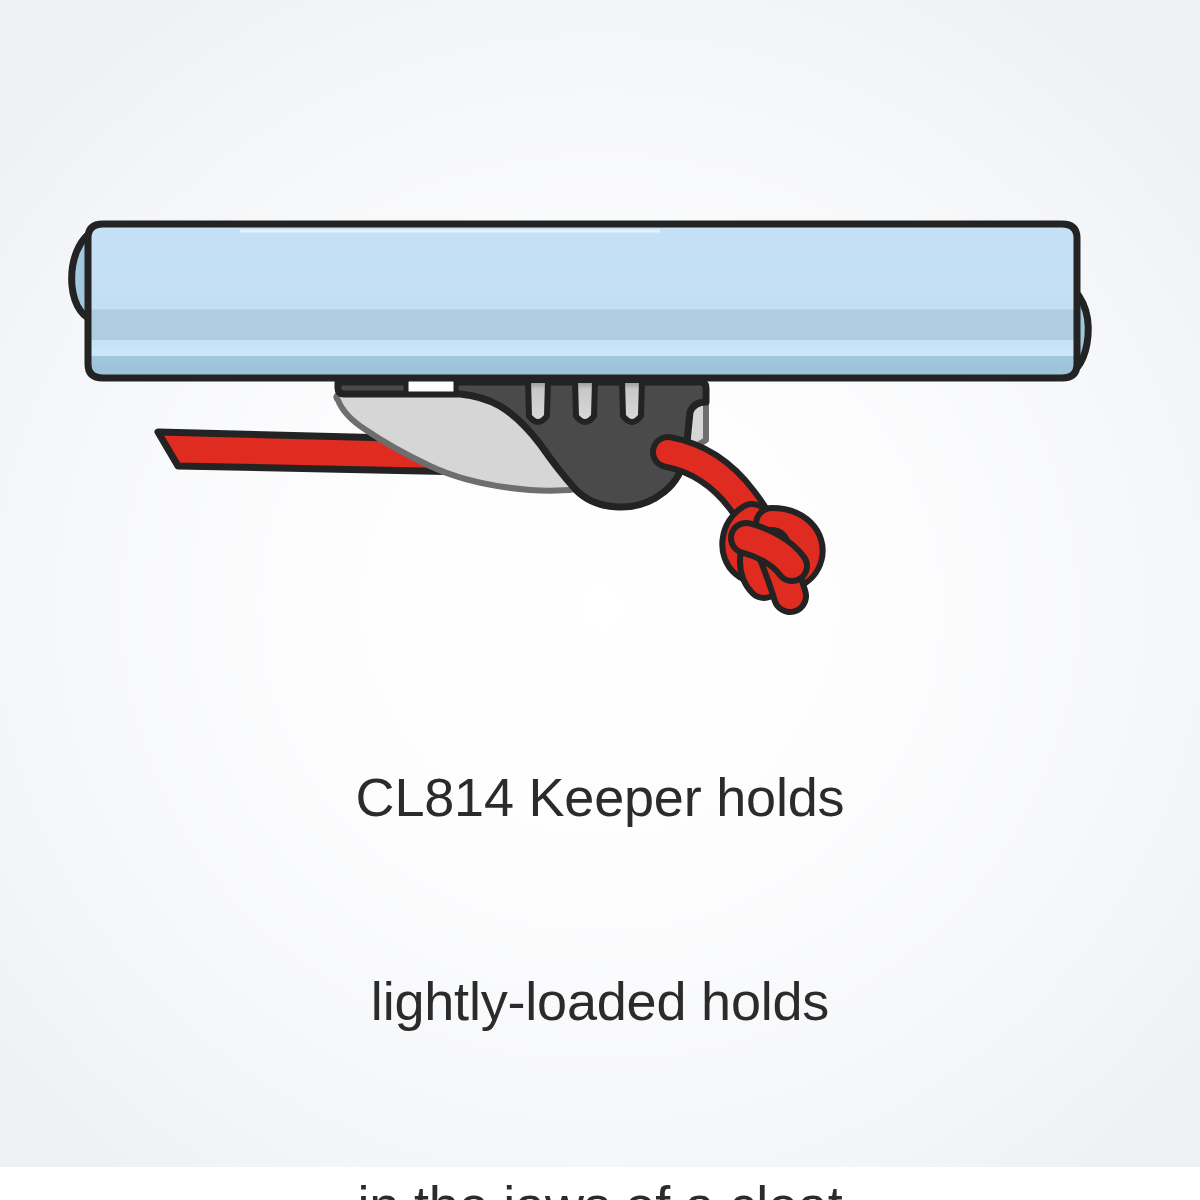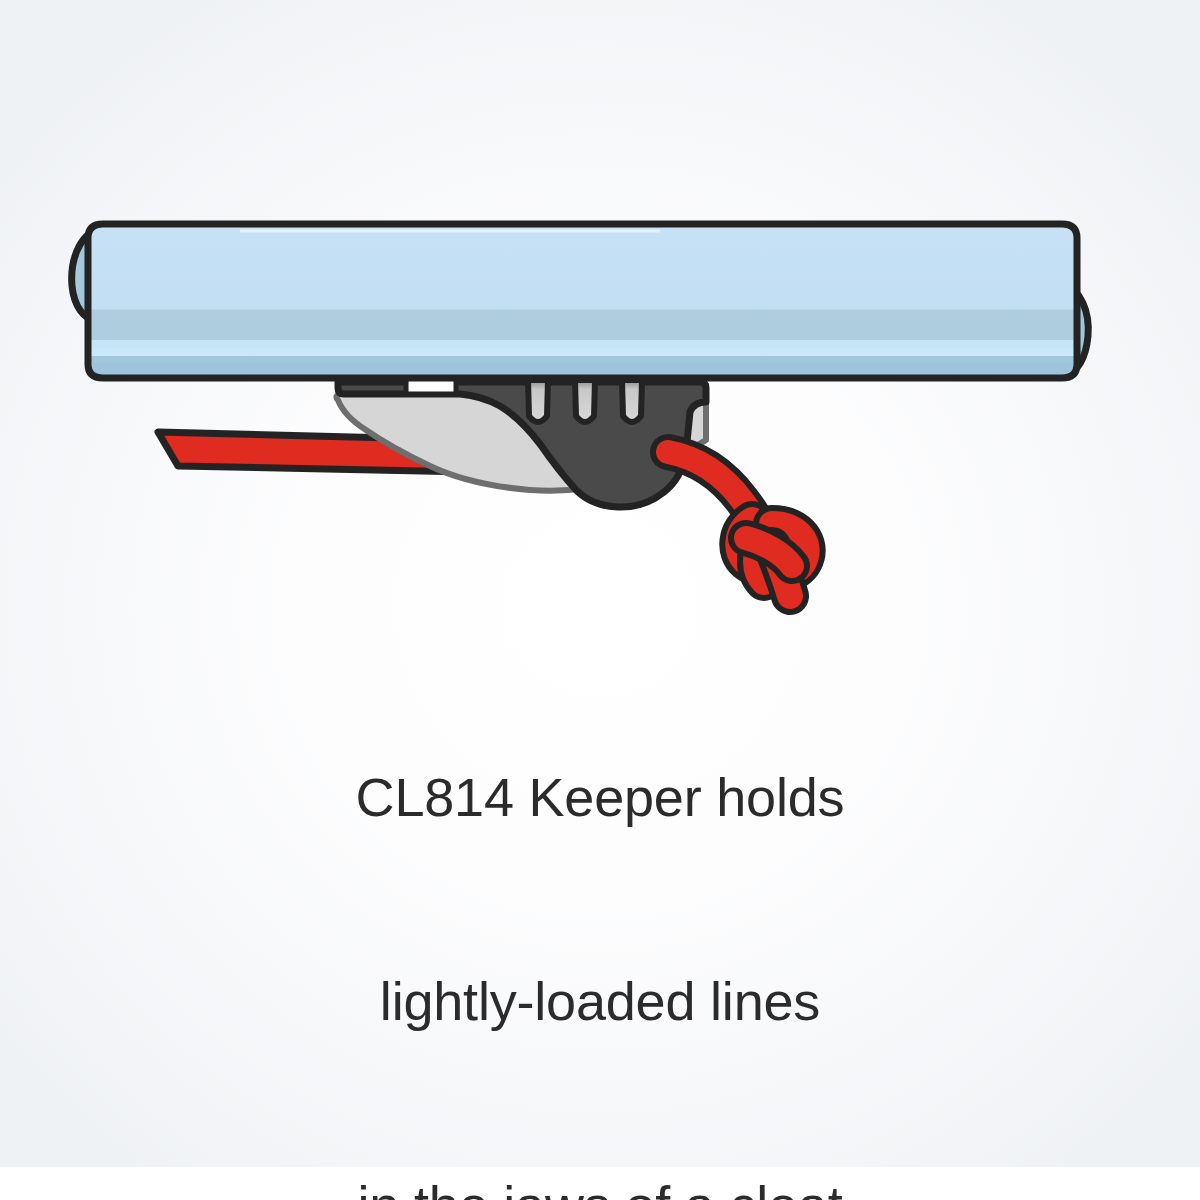--- a/index.html
+++ b/index.html
@@ -213,18 +213,18 @@
 
         <path d="M 746 538 C 762 542 782 552 792 566" fill="none" stroke="#232323" stroke-width="36" stroke-linecap="round"></path>
         <path d="M 746 538 C 762 542 782 552 792 566" fill="none" stroke="#e02b20" stroke-width="24" stroke-linecap="round"></path>
       </g>
     </g>
 
   </svg>
 
   <div id="caption">
     <span class="cap-line">CL814 Keeper holds</span>
-    <span class="cap-line">lightly-loaded lines</span>
+    <span class="cap-line">lightly-loaded holds</span>
     <span class="cap-line">in the jaws of a cleat</span>
     
   </div>
 
 </div>
 
 </body></html>

